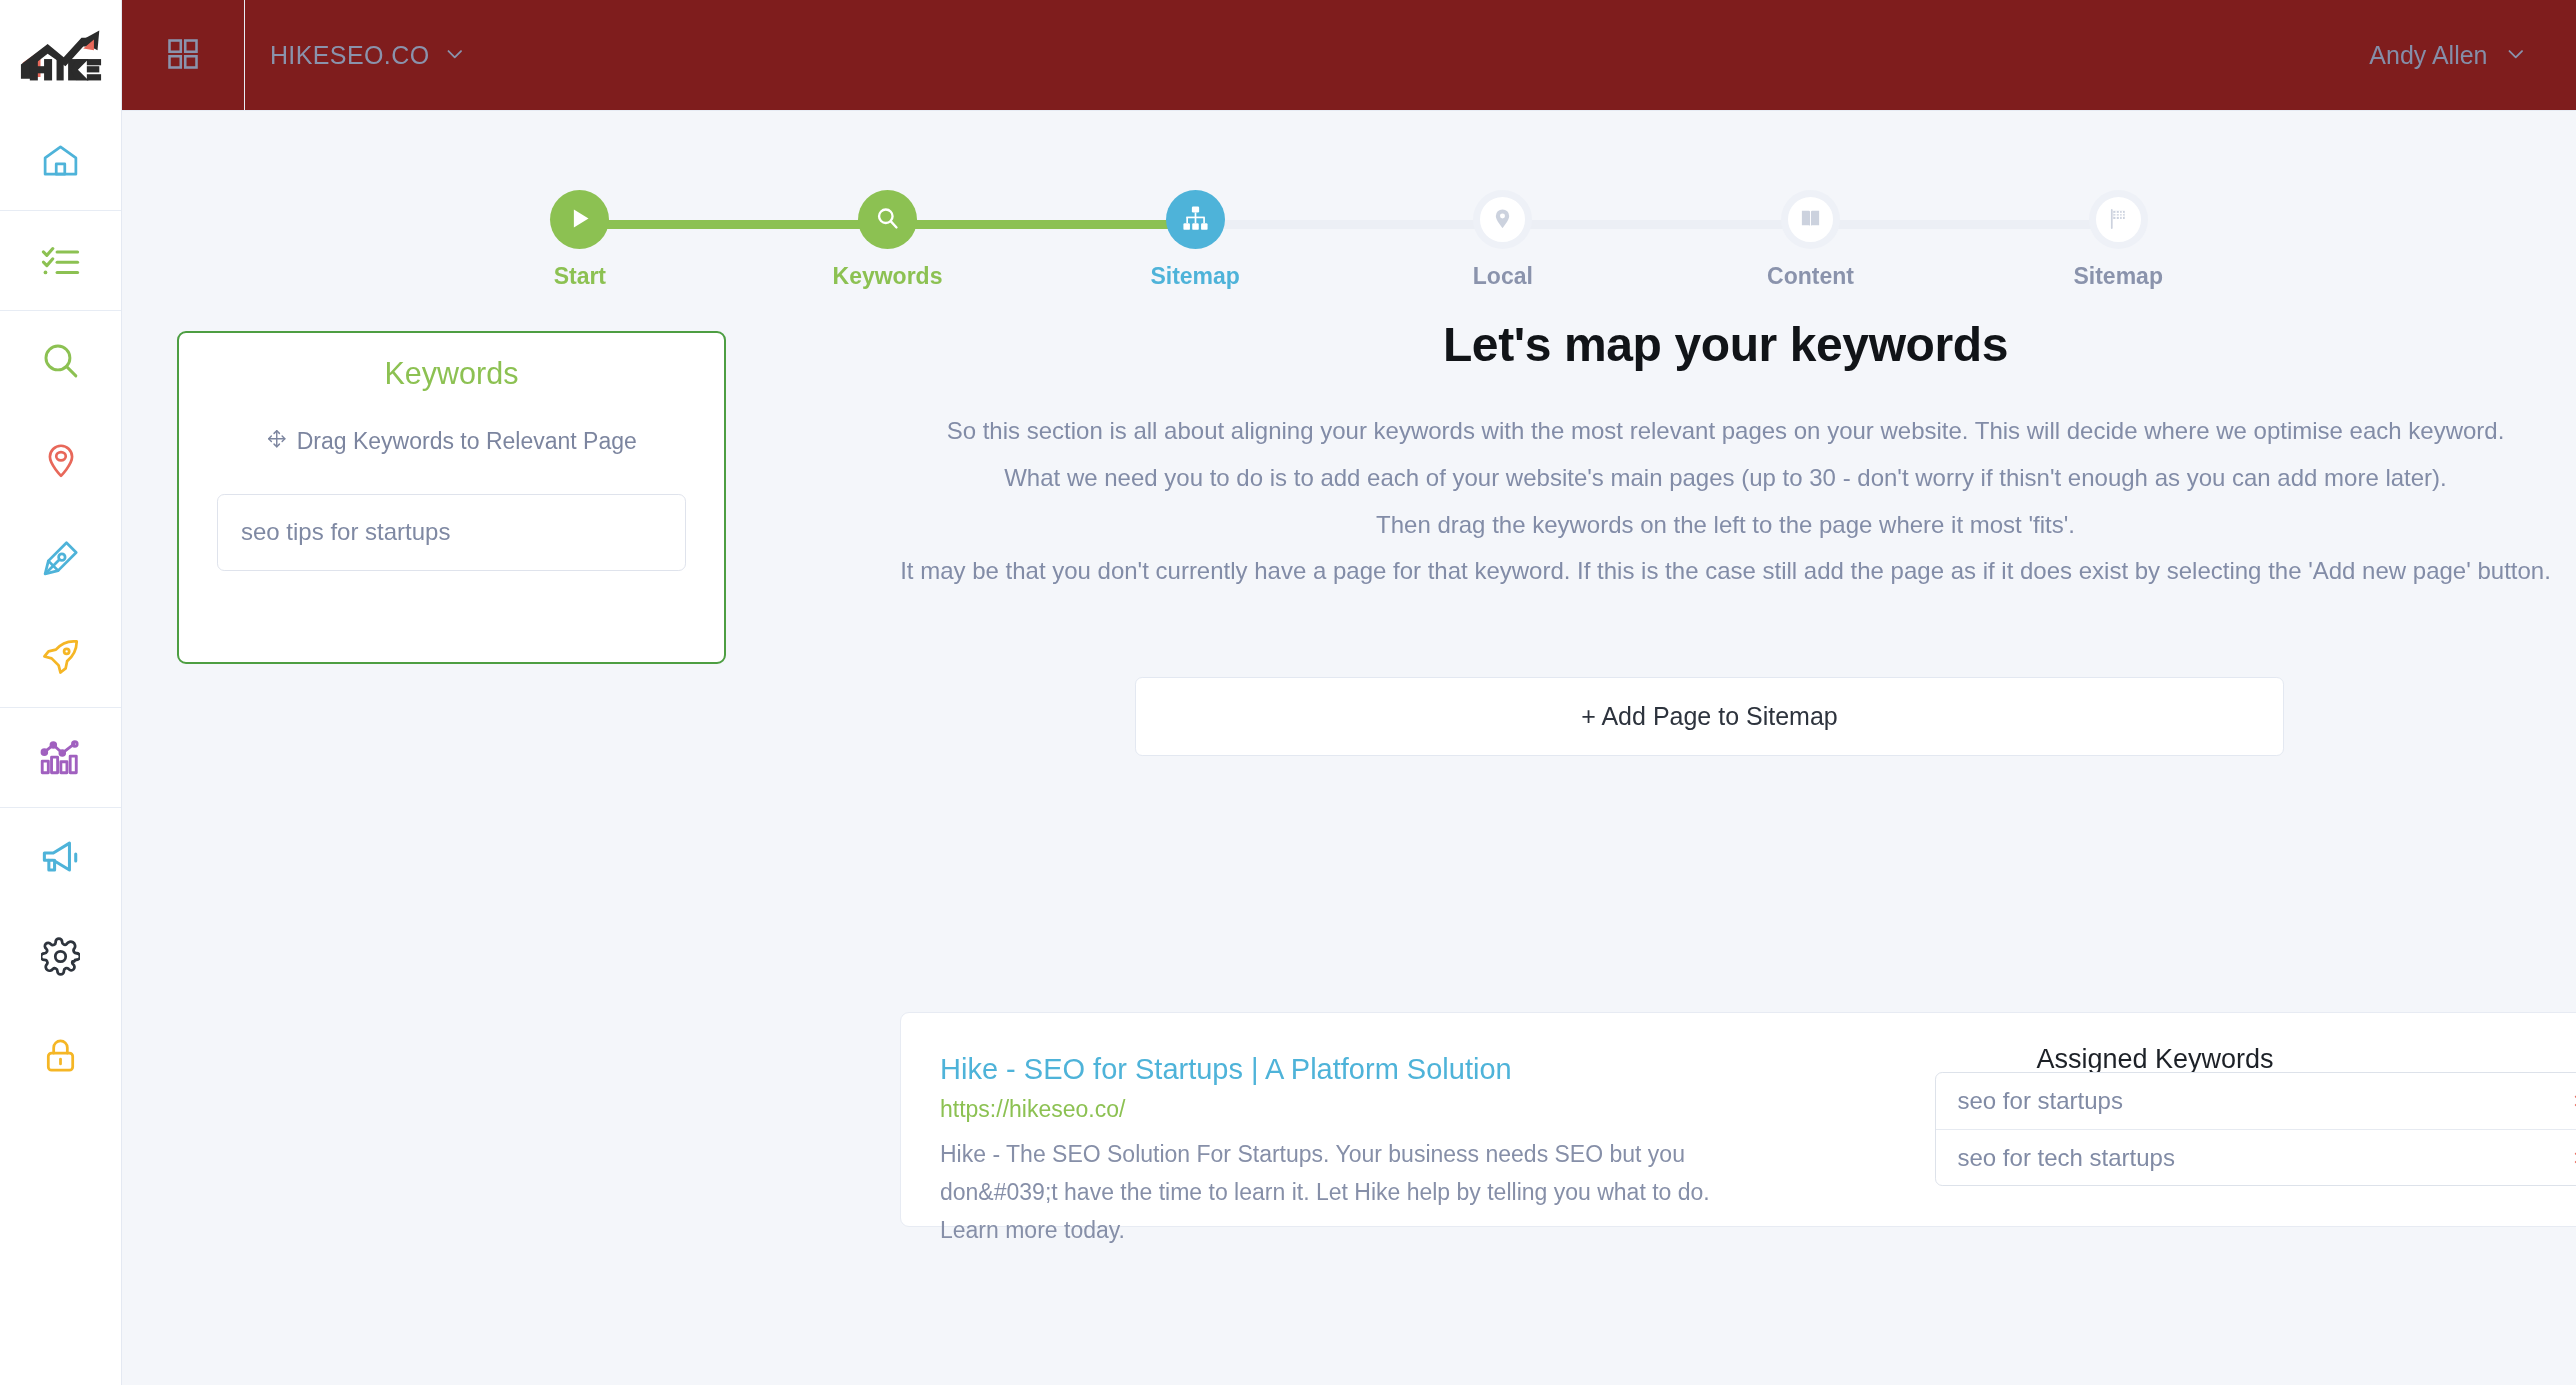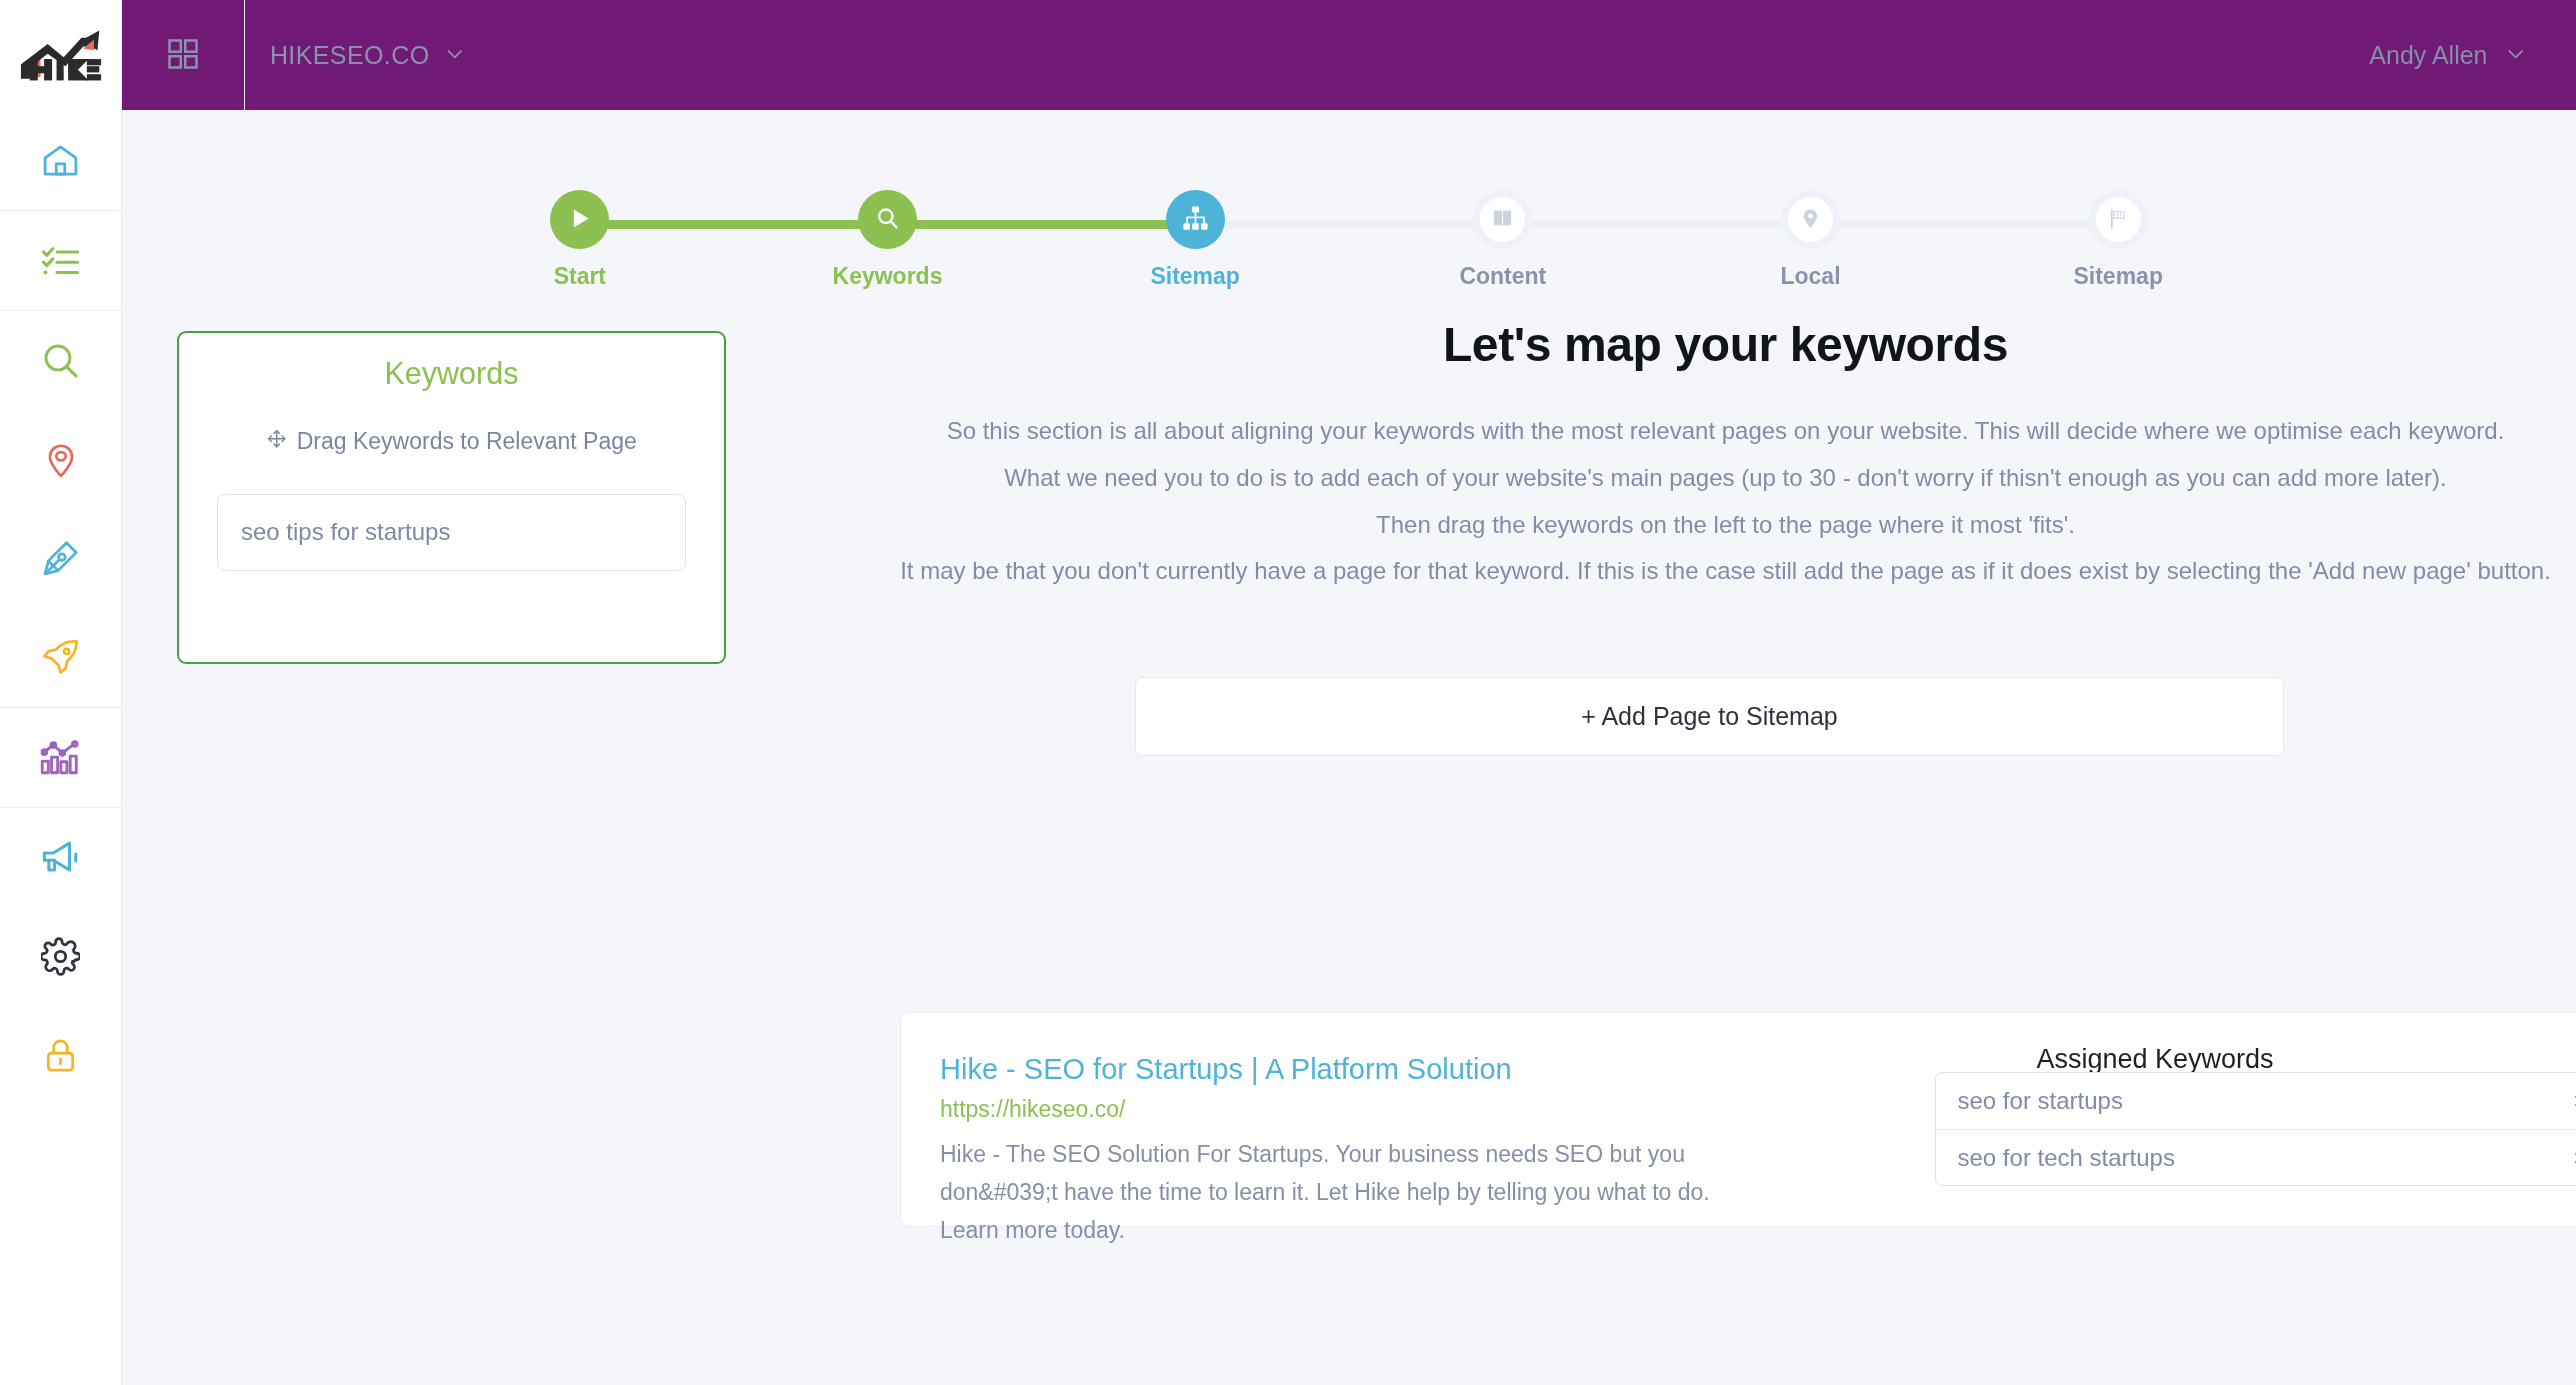--- a/index.html
+++ b/index.html
@@ -30,21 +30,21 @@
     width: 122px; height: 99px;
     display: flex; align-items: center; justify-content: center;
     cursor: pointer;
   }
   .rail-item svg { display: block; }
 
   
   .right { flex: 1 1 auto; display: flex; flex-direction: column; min-width: 0; }
 
   .topbar {
-    height: 111px; background: #701a75;
+    height: 111px; background: #7f1d1d;
     border-bottom: 0.9px solid #e7ecf4;
     display: flex; align-items: center;
   }
   .grid-btn {
     width: 122px; height: 111px;
     display: flex; align-items: center; justify-content: center;
     cursor: pointer;
   }
   .topbar-divider { width: 0.9px; height: 111px; background: #e7ecf4; }
   .site-select {
@@ -422,40 +422,40 @@
           </div>
           <div class="step-label lbl-current">Sitemap</div>
         </div>
 
         <div class="step">
           <div class="bar left todo"></div>
           <div class="bar right todo"></div>
           <div class="dot todo">
             <span>
               <svg width="23" height="23" viewBox="0 0 24 24" fill="#ccd2de">
-                <path d="M3 4h7.3a1.2 1.2 0 011.2 1.2V20a1 1 0 00-1-1H3z"></path>
-                <path d="M21 4h-7.3a1.2 1.2 0 00-1.2 1.2V20a1 1 0 011-1H21z"></path>
+                <path d="M12 22s7-8 7-12.5A7 7 0 005 9.5C5 14 12 22 12 22z"></path>
+                <circle cx="12" cy="9.4" r="2.6" fill="#ffffff"></circle>
               </svg>
             </span>
           </div>
-          <div class="step-label lbl-todo">Content</div>
+          <div class="step-label lbl-todo">Local</div>
         </div>
 
         <div class="step">
           <div class="bar left todo"></div>
           <div class="bar right todo"></div>
           <div class="dot todo">
             <span>
               <svg width="23" height="23" viewBox="0 0 24 24" fill="#ccd2de">
-                <path d="M12 22s7-8 7-12.5A7 7 0 005 9.5C5 14 12 22 12 22z"></path>
-                <circle cx="12" cy="9.4" r="2.6" fill="#ffffff"></circle>
+                <path d="M3 4h7.3a1.2 1.2 0 011.2 1.2V20a1 1 0 00-1-1H3z"></path>
+                <path d="M21 4h-7.3a1.2 1.2 0 00-1.2 1.2V20a1 1 0 011-1H21z"></path>
               </svg>
             </span>
           </div>
-          <div class="step-label lbl-todo">Local</div>
+          <div class="step-label lbl-todo">Content</div>
         </div>
 
         <div class="step">
           <div class="bar left todo"></div>
           <div class="bar right hide"></div>
           <div class="dot todo">
             <span>
               <svg width="23" height="23" viewBox="0 0 24 24" fill="none" stroke="#ccd2de" stroke-width="1.8">
                 <line x1="5" y1="3" x2="5" y2="22" stroke-linecap="round"></line>
                 <rect x="6.5" y="4" width="12" height="8.5" fill="#ccd2de" stroke="none"></rect>

